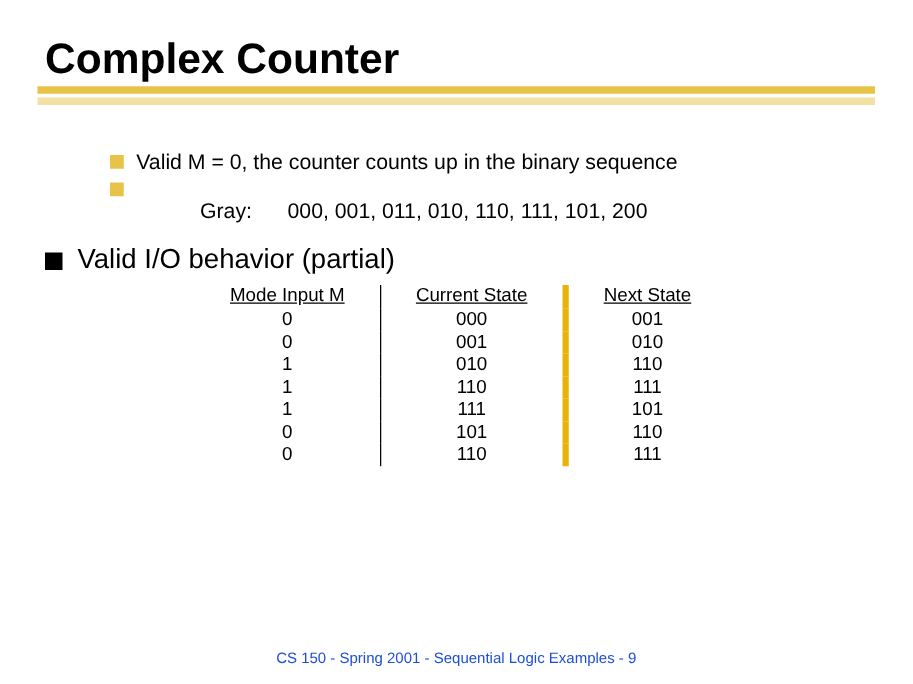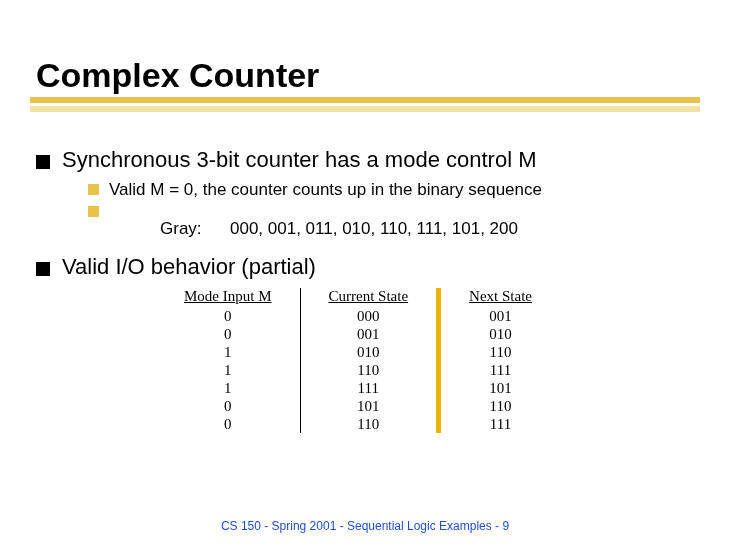--- a/index.html
+++ b/index.html
@@ -12,21 +12,20 @@
     position: relative;
     overflow: hidden;
   }
   .slide {
     padding: 28px 36px 0 36px;
   }
   .title {
     font-size: 34px;
     font-weight: bold;
     margin-bottom: 2px;
-    margin-top: 28px;
   }
   .underline {
     position: relative;
     height: 20px;
     margin-left: -6px;
     margin-right: -6px;
     margin-bottom: 30px;
   }
   .ul-top, .ul-bot {
     position: absolute;
@@ -73,21 +72,21 @@
     margin-left: 72px;
     font-family: Verdana, Geneva, sans-serif;
     font-size: 17px;
     line-height: 1.3;
   }
   .seq-row { display: flex; }
   .seq-label { width: 70px; }
   .table-wrap {
     margin-left: 120px;
     margin-top: 8px;
-    font-family: Liberation Serif, serif;
+    font-family: Liberation Sans, sans-serif;
     font-size: 15px;
   }
   table { border-collapse: collapse; }
   th {
     font-weight: normal;
     text-decoration: underline;
     padding: 0 28px 2px 28px;
     text-align: center;
   }
   td {
@@ -110,24 +109,20 @@
 </head>
 <body>
 
 <div class="slide">
   <div class="title">Complex Counter</div>
   <div class="underline">
     <div class="ul-top"></div>
     <div class="ul-bot"></div>
   </div>
 
-  <div class="bullet-row">
-    <div class="z-bullet"></div>
-    <div>Synchronous 3-bit counter has a mode control M</div>
-  </div>
 
   <div class="sub-block">
     <div class="sub-row">
       <div class="y-bullet"></div>
       <div>Valid M = 0, the counter counts up in the binary sequence</div>
     </div>
     <div class="sub-row">
       <div class="y-bullet"></div>
     </div>
     <div class="seq">

